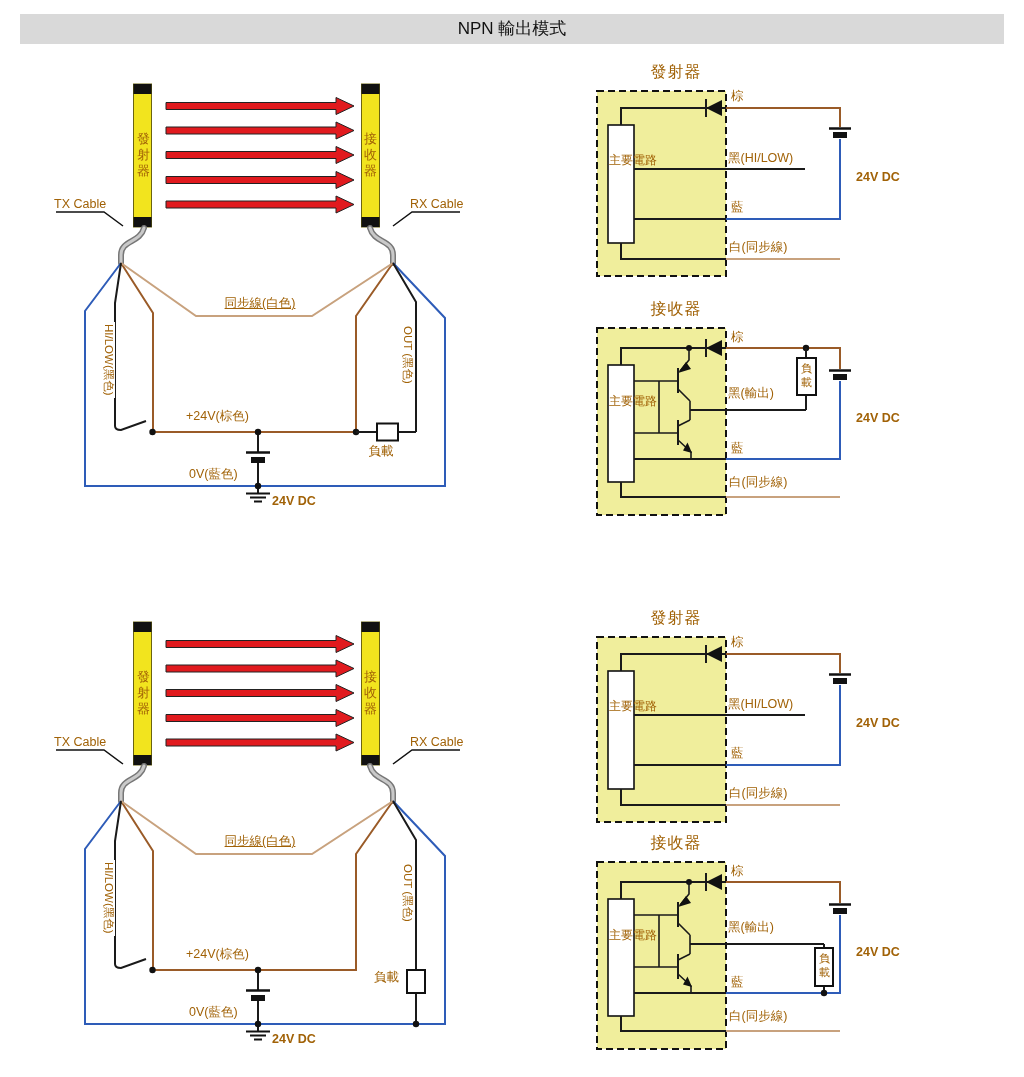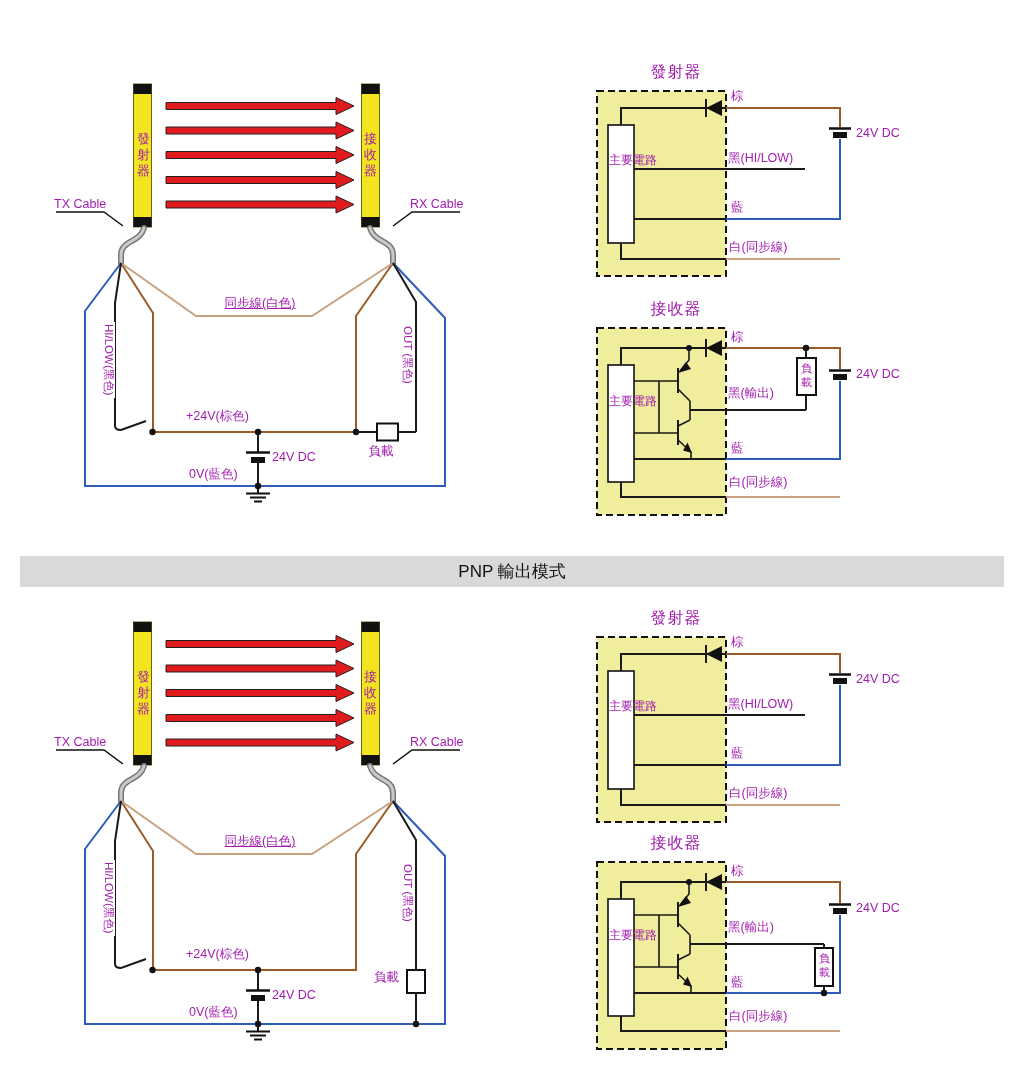--- a/index.html
+++ b/index.html
@@ -1,31 +1,31 @@
 <!DOCTYPE html>
 <html><head>
 <meta charset="utf-8">
 <style>
   html,body{margin:0;padding:0;background:#fff;}
   .page{position:relative;width:1024px;height:1077px;background:#fff;
         font-family:"Liberation Sans",sans-serif;color:#111;overflow:hidden;}
   svg.art{position:absolute;left:0;top:0;}
   .band{position:absolute;left:20px;width:984px;background:#d9d9d9;
         text-align:center;font-size:17px;color:#111;}
-  .lbl{position:absolute;font-size:12.5px;line-height:1.15;white-space:nowrap;color:#a21caf;}
+  .lbl{position:absolute;font-size:12.5px;line-height:1.15;white-space:nowrap;color:#a16207;}
   .cjk-v{width:15px;white-space:normal;word-break:break-all;text-align:center;
          line-height:1.22;font-size:13px;}
   .main-v{width:48px;white-space:normal;word-break:break-all;text-align:center;
           line-height:1.2;font-size:12px;}
   .loadv{width:19px;white-space:normal;word-break:break-all;text-align:center;
          font-size:11px;line-height:1.25;}
   .rot{writing-mode:vertical-rl;text-orientation:sideways;background:#fff;
        font-size:11.5px;line-height:1.2;padding:2px 0;}
   .bg{background:#fff;padding:0 2px;text-decoration:underline;}
-  .bold{font-weight:400;font-size:12.5px;}
+  .bold{font-weight:700;font-size:12.5px;margin-top:44px;}
   .ctitle{width:72px;text-align:center;font-size:16px;letter-spacing:1px;}
   
   .bar{fill:#f2e41e;stroke:#6b6410;stroke-width:1;}
   .cap{fill:#111;}
   .arrow{fill:#e11a1e;stroke:#222;stroke-width:1;}
   .wk{stroke:#1a1a1a;stroke-width:2;fill:none;}
   .wk15{stroke:#1a1a1a;stroke-width:1.6;fill:none;}
   .wbr{stroke:#9a5b28;stroke-width:2;fill:none;}
   .wtan{stroke:#c8a27e;stroke-width:2;fill:none;}
   .wbl{stroke:#2e5cb8;stroke-width:2;fill:none;}
@@ -146,21 +146,21 @@
       <circle class="dot" cx="416" cy="1024" r="3.2"></circle>
     </g>
 
     <g>
       <path class="wk" d="M726,944 L824,944 M824,944 L824,948 M824,986 L824,993"></path>
       <rect class="loadbox" x="815" y="948" width="18" height="38"></rect>
       <circle class="dot" cx="824" cy="993" r="3.2"></circle>
     </g>
   </svg>
 
-  <div class="band" style="top:556px;height:31px;line-height:31px;">PNP 輸出模式</div>
+  <div class="band" style="top:14px;height:30px;line-height:30px;">NPN 輸出模式</div>
 
   <div class="lbl cjk-v" style="left:136px;top:131px">發射器</div>
   <div class="lbl cjk-v" style="left:363px;top:131px">接收器</div>
   <div class="lbl" style="left:54px;top:197px">TX Cable</div>
   <div class="lbl" style="left:410px;top:197px">RX Cable</div>
   <div class="lbl bg" style="left:214px;top:296px;width:88px;text-align:center">同步線(白色)</div>
   <div class="lbl rot" style="left:101px;top:322px">HI/LOW(黑色)</div>
   <div class="lbl rot" style="left:400px;top:324px">OUT (黑色)</div>
   <div class="lbl" style="left:186px;top:409px">+24V(棕色)</div>
   <div class="lbl bold" style="left:272px;top:450px">24V DC</div>

